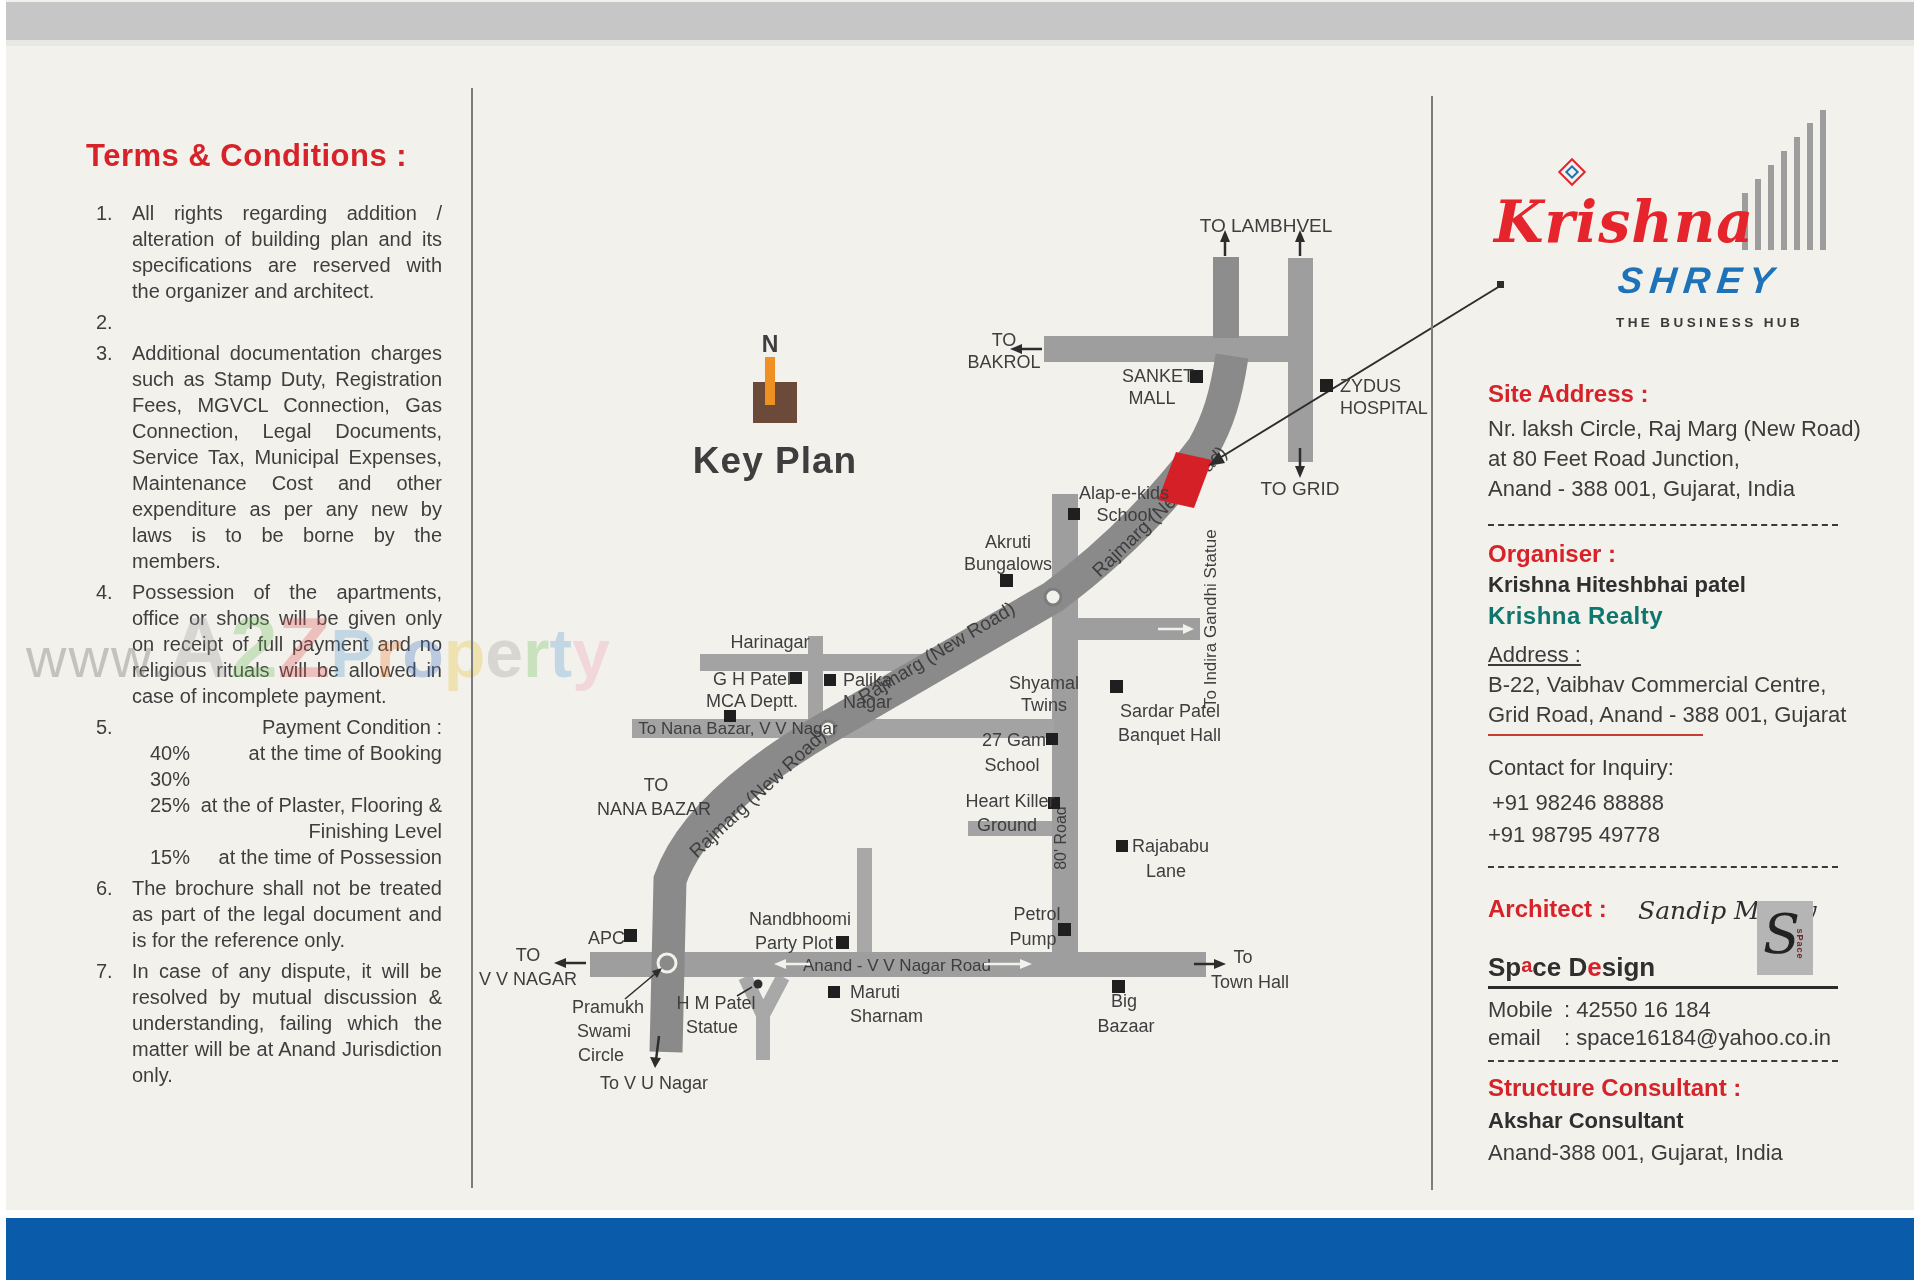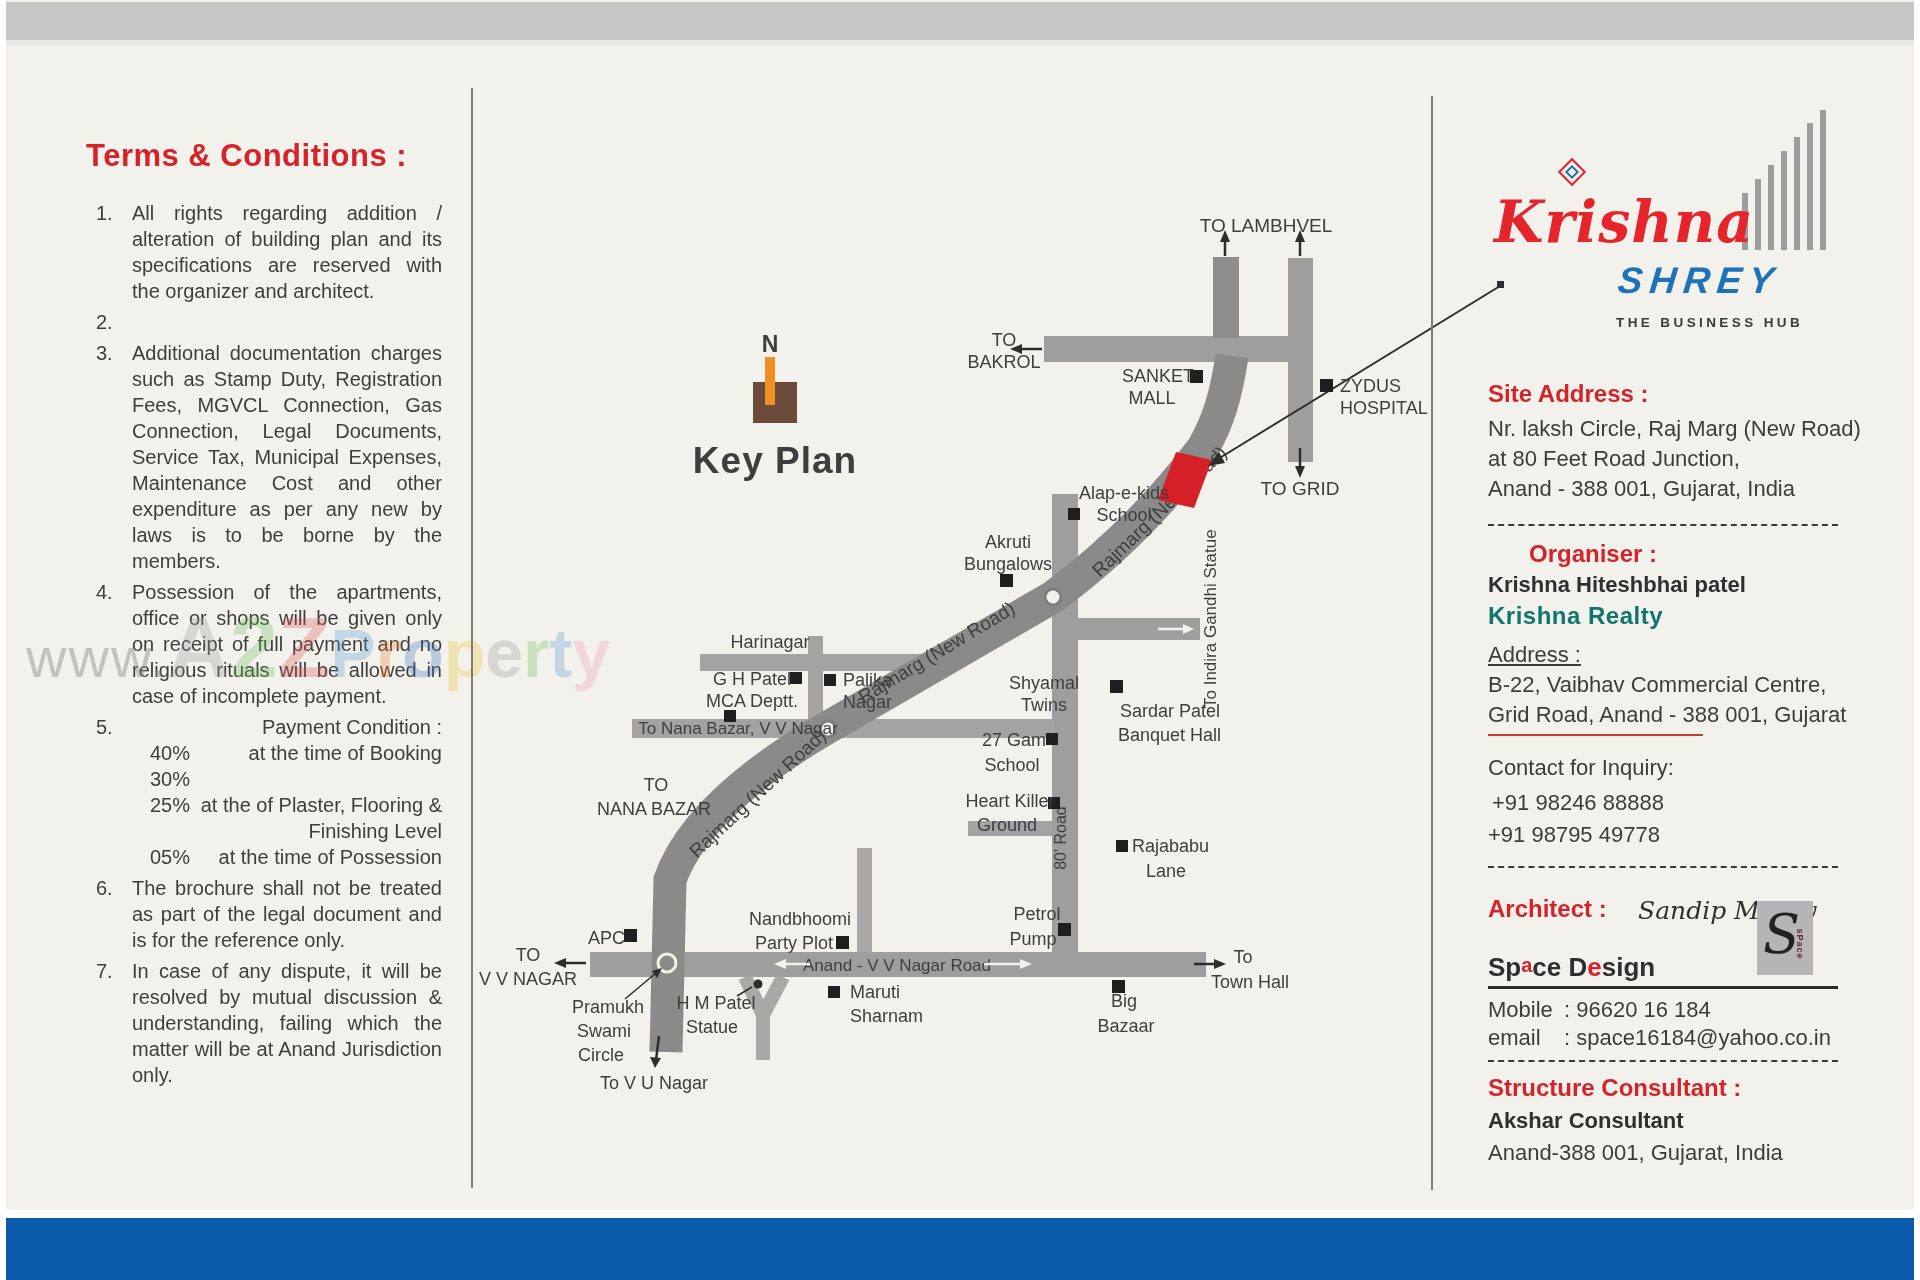--- a/index.html
+++ b/index.html
@@ -108,21 +108,21 @@
           <span class="desc">at the time of Booking</span>
         </span>
         <span class="payrow">
           <span class="pct">30%</span>
         </span>
         <span class="payrow">
           <span class="pct">25%</span>
           <span class="desc">at the of Plaster, Flooring &amp; Finishing Level</span>
         </span>
         <span class="payrow">
-          <span class="pct">05%</span>
+          <span class="pct">15%</span>
           <span class="desc">at the time of Possession</span>
         </span>
       </span>
     </li>
     <li>
       <span class="num">6.</span>
       <span class="body">The brochure shall not be treated as part of the legal document and is for the reference only.</span>
     </li>
     <li>
       <span class="num">7.</span>
@@ -317,21 +317,21 @@
 <div class="abs logo-script" style="left:1494px;top:188px;">Krishna</div>
 <div class="abs logo-shrey" style="left:1618px;top:260px;">SHREY</div>
 <div class="abs logo-tag" style="left:1616px;top:303px;">THE BUSINESS HUB</div>
 
 <div class="abs sec-heading" style="left:1488px;top:380px;">Site Address :</div>
 <div class="abs body-line" style="left:1488px;top:414px;">Nr. laksh Circle, Raj Marg (New Road)</div>
 <div class="abs body-line" style="left:1488px;top:444px;">at 80 Feet Road Junction,</div>
 <div class="abs body-line" style="left:1488px;top:474px;">Anand - 388 001, Gujarat, India</div>
 <div class="abs dashed-sep" style="left:1488px;top:524px;"></div>
 
-<div class="abs sec-heading" style="left:1488px;top:540px;margin-left:41px;">Organiser :</div>
+<div class="abs sec-heading" style="left:1488px;top:540px;">Organiser :</div>
 <div class="abs bold-line" style="left:1488px;top:572px;">Krishna Hiteshbhai patel</div>
 <div class="abs company-line" style="left:1488px;top:602px;">Krishna Realty</div>
 <div class="abs body-line" style="left:1488px;top:640px;text-decoration:underline;">Address :</div>
 <div class="abs body-line" style="left:1488px;top:670px;">B-22, Vaibhav Commercial Centre,</div>
 <div class="abs body-line" style="left:1488px;top:700px;text-align:center;">Grid Road, Anand - 388 001, Gujarat</div>
 <div class="abs red-underline" style="left:1488px;top:734px;width:215px;"></div>
 
 <div class="abs body-line" style="left:1488px;top:753px;">Contact for Inquiry:</div>
 <div class="abs body-line" style="left:1492px;top:788px;">+91 98246 88888</div>
 <div class="abs body-line" style="left:1488px;top:820px;">+91 98795 49778</div>
@@ -342,21 +342,21 @@
 <div class="abs slogo" style="left:1757px;top:901px;">
   <span class="sbig">S</span>
   <span class="sside">sPace</span>
 </div>
 <div class="abs firm" style="left:1488px;top:952px;">
   <span>Sp</span><span class="red" style="font-size:20px;vertical-align:4px;">a</span><span>ce D</span><span class="red">e</span><span>sign</span>
 </div>
 <div class="abs black-underline" style="left:1488px;top:986px;width:350px;"></div>
 <div class="abs kv" style="left:1488px;top:996px;">
   <span class="k">Mobile</span>
-  <span>: 96620 16 184</span>
+  <span>: 42550 16 184</span>
 </div>
 <div class="abs kv" style="left:1488px;top:1024px;">
   <span class="k">email</span>
   <span>: space16184@yahoo.co.in</span>
 </div>
 <div class="abs dashed-sep" style="left:1488px;top:1060px;"></div>
 
 <div class="abs sec-heading" style="left:1488px;top:1074px;">Structure Consultant :</div>
 <div class="abs bold-line" style="left:1488px;top:1108px;">Akshar Consultant</div>
 <div class="abs body-line" style="left:1488px;top:1138px;">Anand-388 001, Gujarat, India</div>

